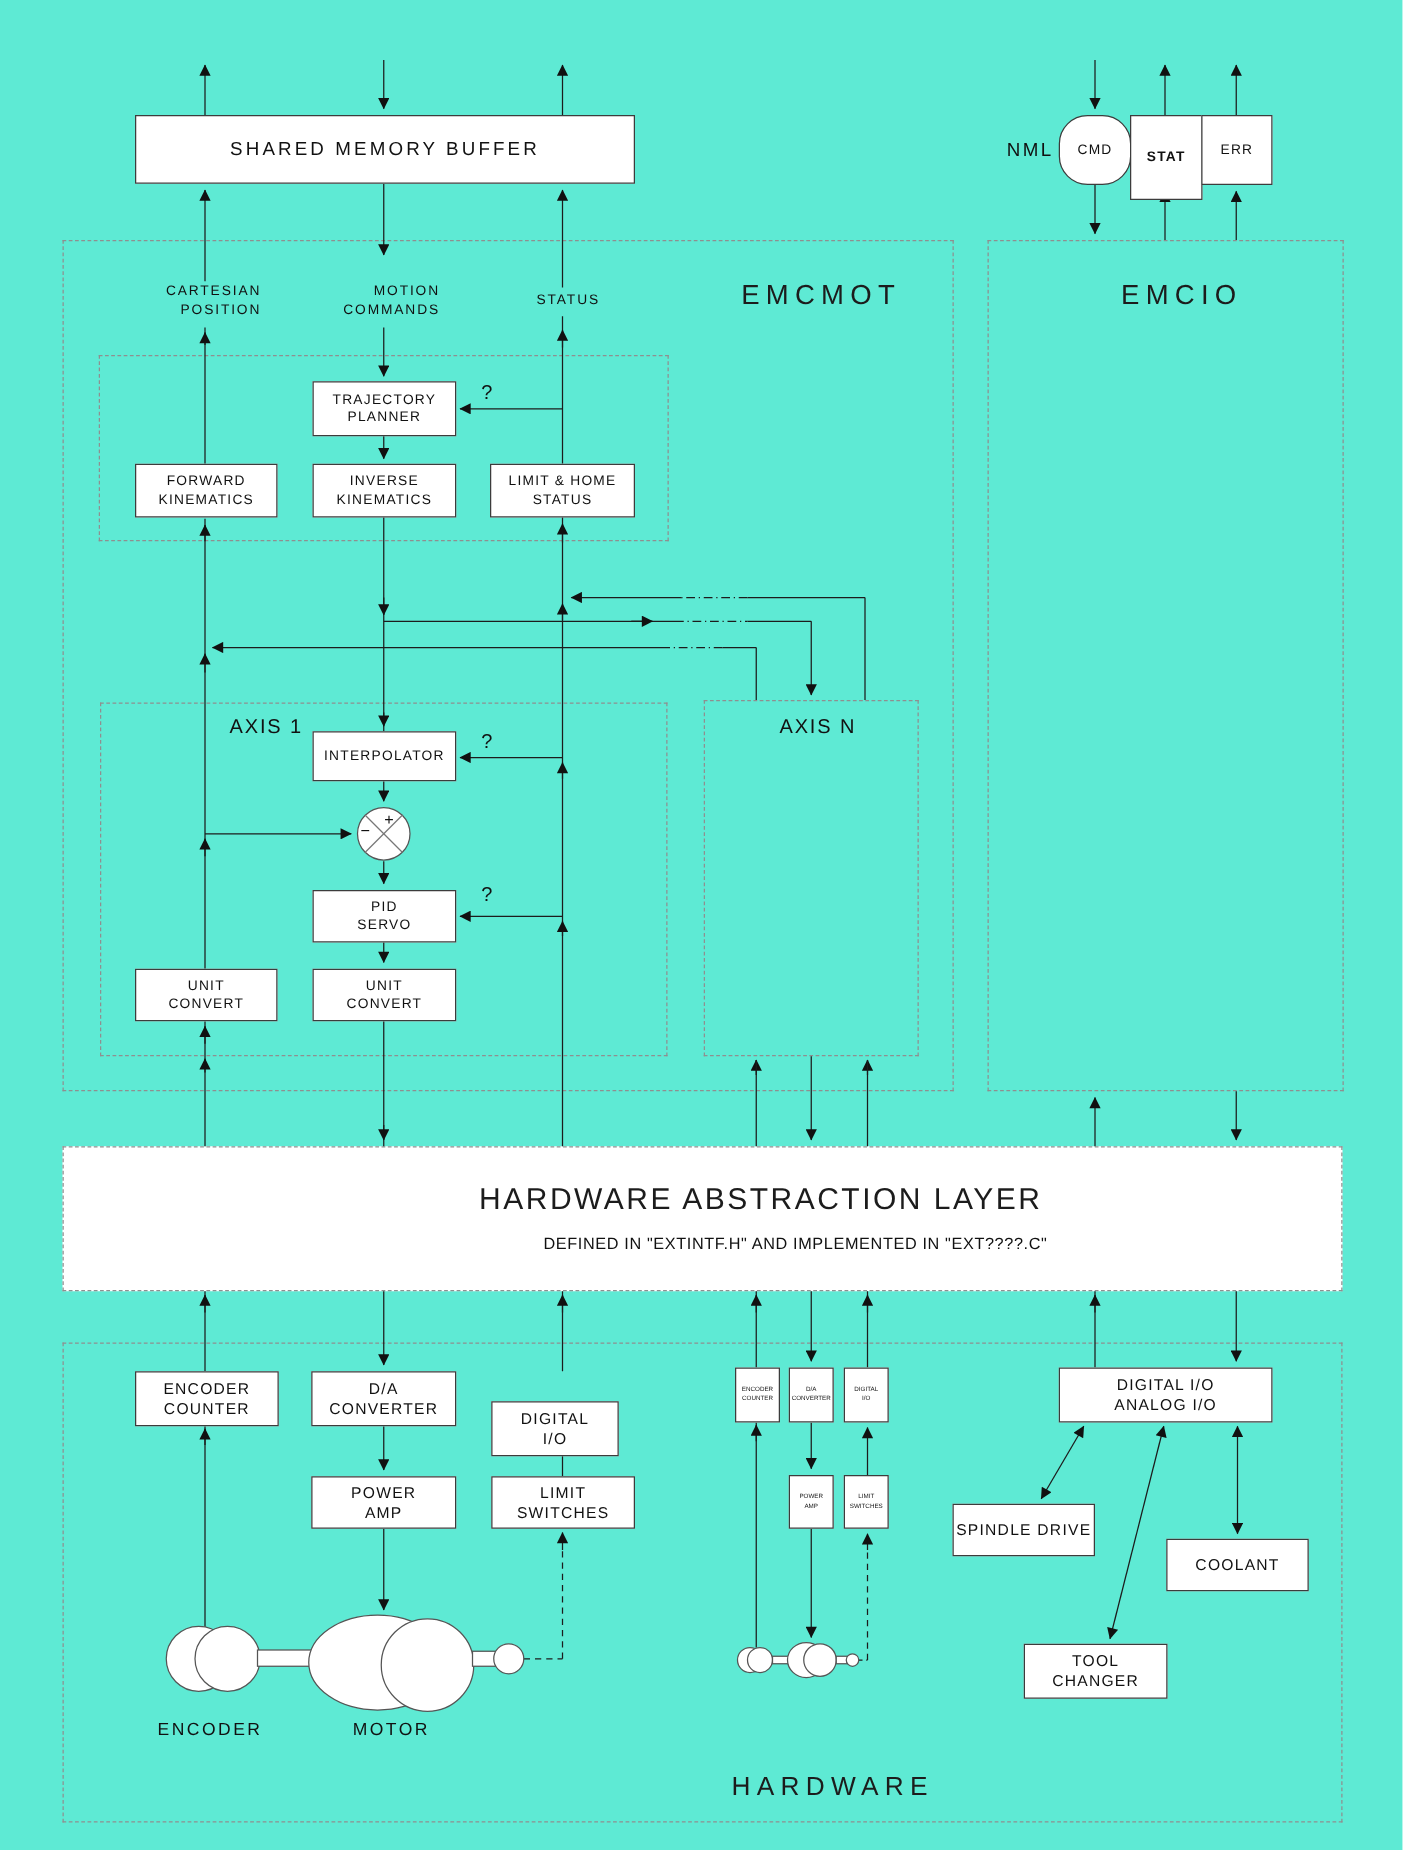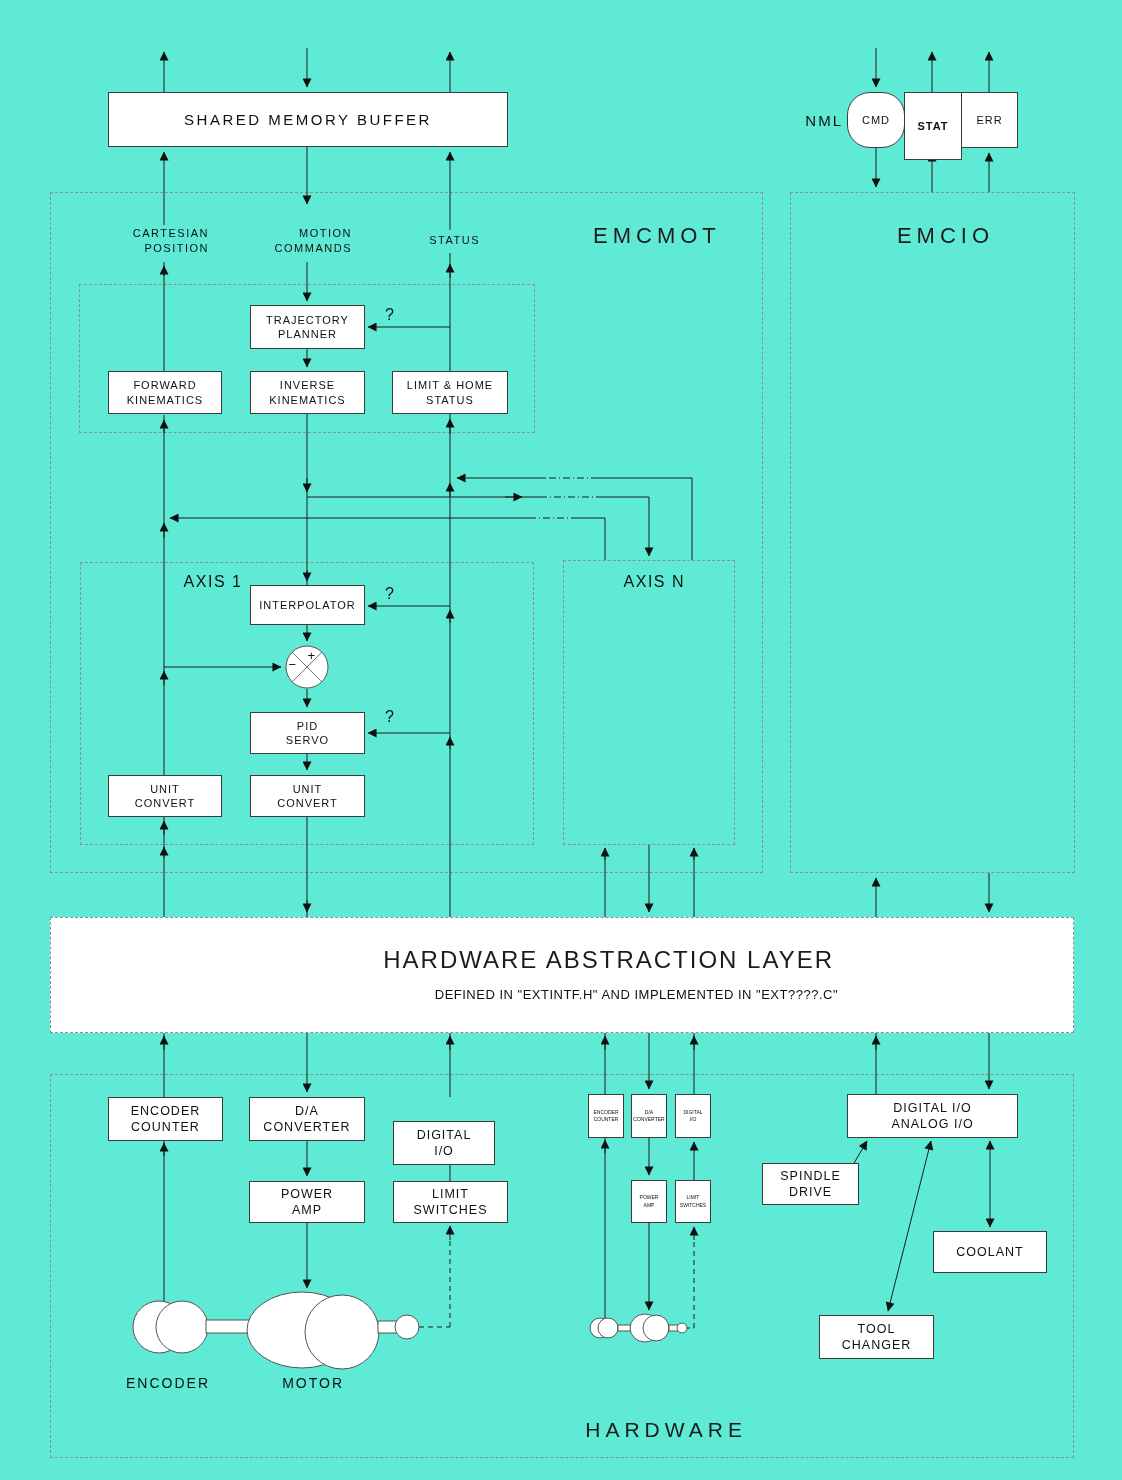--- a/index.html
+++ b/index.html
@@ -248,21 +248,21 @@
 CONVERTER</div>
   <div class="bx tiny" style="left:675px;top:1094px;width:36px;height:44px;">DIGITAL
 I/O</div>
   <div class="bx tiny" style="left:631px;top:1180px;width:36px;height:43px;">POWER
 AMP</div>
   <div class="bx tiny" style="left:675px;top:1180px;width:36px;height:43px;">LIMIT
 SWITCHES</div>
 
   <div class="bx" style="left:847px;top:1094px;width:171px;height:44px;font-size:12.5px;">DIGITAL I/O
 ANALOG I/O</div>
-  <div class="bx" style="left:762px;top:1163px;width:97px;height:42px;font-size:12.5px;">SPINDLE DRIVE</div>
+  <div class="bx" style="left:762px;top:1203px;width:114px;height:42px;font-size:12.5px;">SPINDLE DRIVE</div>
   <div class="bx" style="left:933px;top:1231px;width:114px;height:42px;font-size:12.5px;">COOLANT</div>
   <div class="bx" style="left:819px;top:1315px;width:115px;height:44px;font-size:12.5px;">TOOL
 CHANGER</div>
 
   <div class="lb" style="left:120px;top:1374px;width:90px;font-size:14px;letter-spacing:2px;">ENCODER</div>
   <div class="lb" style="left:270px;top:1374px;width:74px;font-size:14px;letter-spacing:2px;">MOTOR</div>
   <div class="lb" style="left:447px;top:1416px;width:300px;font-size:21px;letter-spacing:5px;color:#1c1c1c;">HARDWARE</div>
 
 </div>
 

